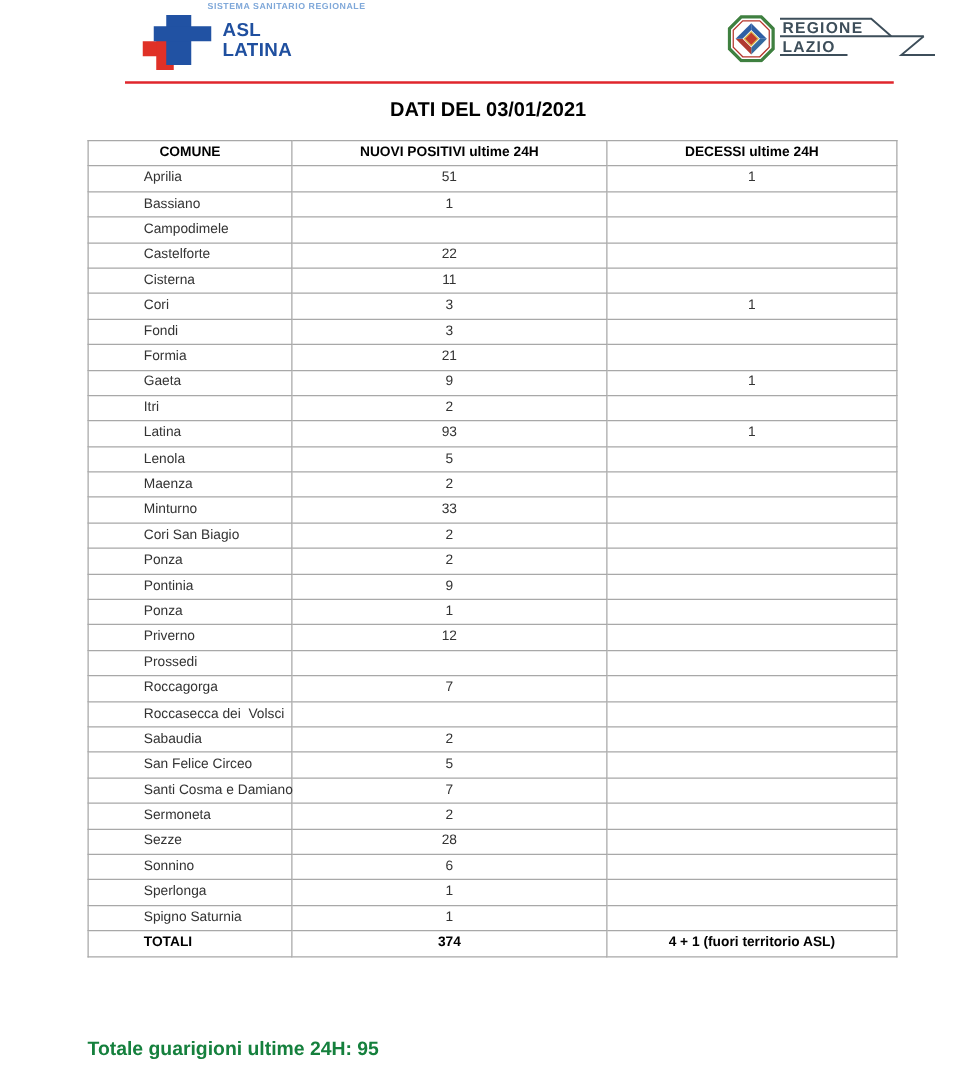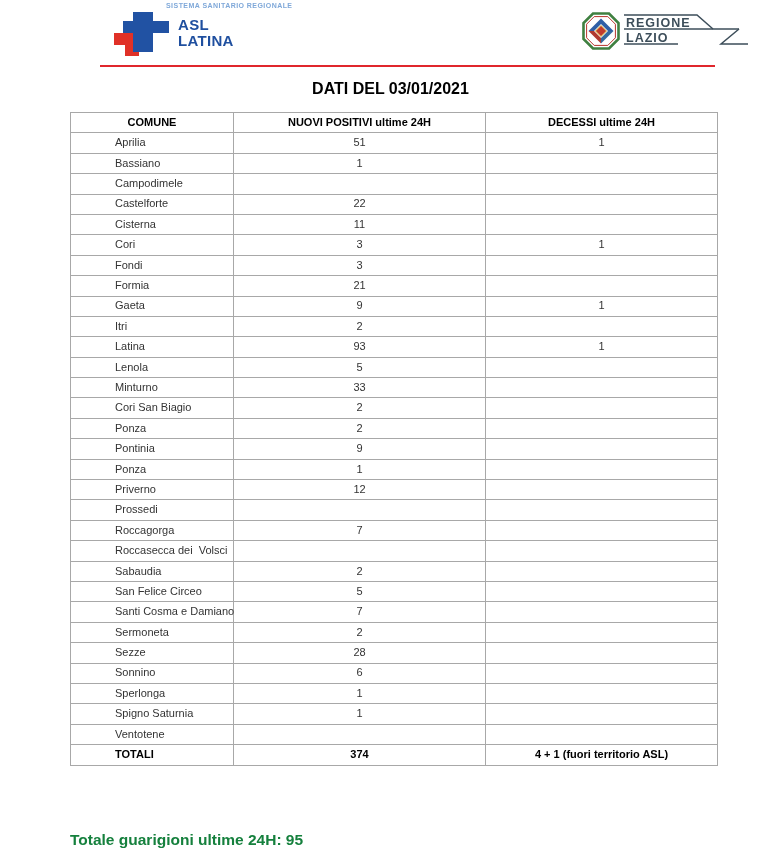--- a/index.html
+++ b/index.html
@@ -145,20 +145,25 @@
           <td>Latina</td>
           <td>93</td>
           <td>1</td>
         </tr>
         <tr>
           <td>Lenola</td>
           <td>5</td>
           <td></td>
         </tr>
         <tr>
+          <td>Maenza</td>
+          <td>2</td>
+          <td></td>
+        </tr>
+        <tr>
           <td>Minturno</td>
           <td>33</td>
           <td></td>
         </tr>
         <tr>
           <td>Cori San Biagio</td>
           <td>2</td>
           <td></td>
         </tr>
         <tr>
@@ -227,25 +232,20 @@
           <td></td>
         </tr>
         <tr>
           <td>Sperlonga</td>
           <td>1</td>
           <td></td>
         </tr>
         <tr>
           <td>Spigno Saturnia</td>
           <td>1</td>
-          <td></td>
-        </tr>
-        <tr>
-          <td>Ventotene</td>
-          <td></td>
           <td></td>
         </tr>
       </tbody>
     <tfoot>
       <tr>
         <td>TOTALI</td>
         <td>374</td>
         <td>4 + 1 (fuori territorio ASL)</td>
       </tr>
     </tfoot>

